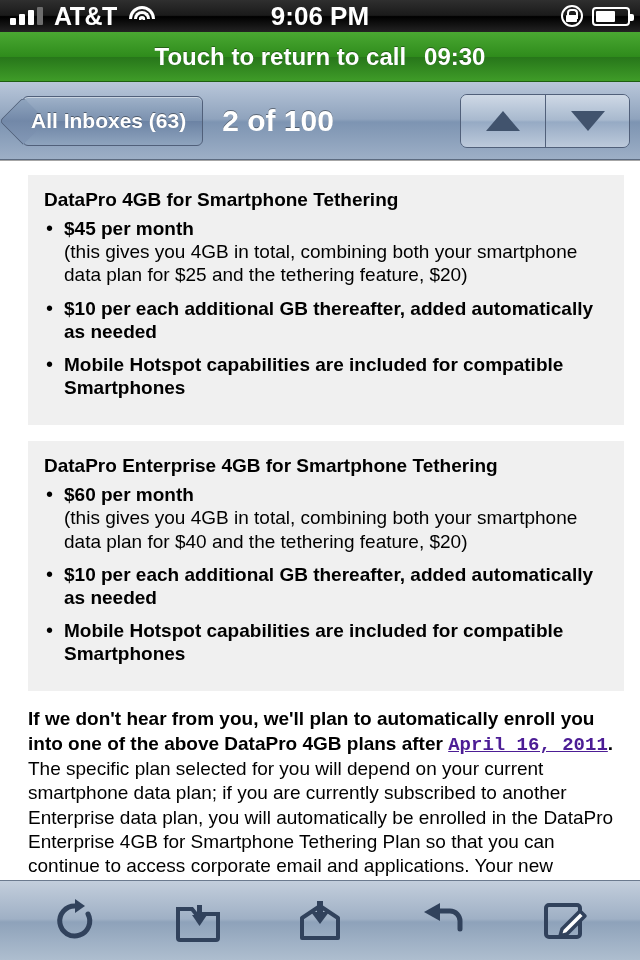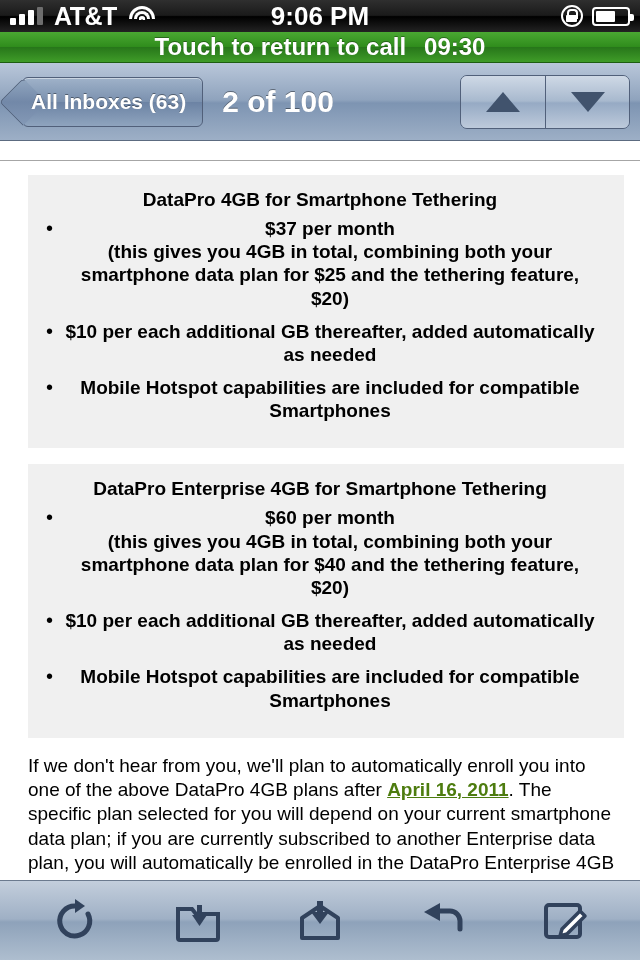--- a/index.html
+++ b/index.html
@@ -66,21 +66,21 @@
     position: relative; padding: 2px;
   }
   .battery::after {
     content: ""; position: absolute; right: -6px; top: 5px;
     width: 4px; height: 7px; background: #ffffff; border-radius: 0 2px 2px 0;
   }
   .battery i { display: block; height: 100%; width: 62%; background: #ffffff; border-radius: 1px; }
 
   
   .call-banner {
-    height: 31px;
+    height: 50px;
     background: linear-gradient(to bottom, #4aa832 0%, #2f8c1c 50%, #27761a 51%, #3f9c28 100%);
     color: #ffffff;
     display: flex; align-items: center; justify-content: center;
     font-size: 24px; font-weight: bold;
     text-shadow: 0 -1px 0 rgba(0,0,0,0.35);
     border-bottom: 1px solid #1d5e12;
   }
   .call-banner .timer { margin-left: 18px; }
 
   
@@ -141,40 +141,39 @@
     background: #ffffff;
     border-top: 1px solid #a6a6a6;
   }
   .message-inner { padding: 14px 16px 10px 28px; }
   .intro-line { font-size: 19px; color: #000; margin-bottom: 14px; }
 
   .plan-box {
     background: #f0f0f0;
     padding: 14px 28px 16px 16px;
     margin-bottom: 16px;
-    text-align: center;
   }
   .plan-title { font-size: 19px; font-weight: bold; color: #000; margin-bottom: 4px; }
   .plan-desc { font-size: 19px; color: #000; line-height: 1.25; margin-bottom: 8px; }
   ul.plan-list { list-style: none; margin: 6px 0 0 0; padding: 0; }
   ul.plan-list li {
     position: relative; padding-left: 20px; margin-bottom: 10px;
     font-size: 19px; line-height: 1.22; color: #000;
   }
   ul.plan-list li::before {
     content: "\2022"; position: absolute; left: 2px; top: -1px; font-size: 20px;
   }
   ul.plan-list li b { font-weight: bold; }
-  ul.plan-list li .sub { font-weight: bold; display: block; }
+  ul.plan-list li .sub { font-weight: normal; display: block; }
 
   .closing {
     font-size: 19px; line-height: 1.28; color: #000; padding-right: 6px;
   }
-  .closing b { font-weight: normal; }
-  .closing a { color: #4d7c0f; text-decoration: underline; font-weight: bold; }
+  .closing b { font-weight: bold; }
+  .closing a { color: #4c1d95; text-decoration: underline; font-weight: bold; font-family: Liberation Mono, monospace; }
 
   
   .toolbar {
     position: absolute; bottom: 0; left: 0; right: 0; height: 80px;
     background: linear-gradient(to bottom, #c3cedc 0%, #9fb0c5 48%, #8ea2ba 52%, #aebecf 100%);
     border-top: 1px solid #6b7a8e;
     display: flex; align-items: center; justify-content: space-around;
     padding: 0 14px;
   }
   .tb-btn {
@@ -231,21 +230,21 @@
 </div>
 
 <div class="message-scroll">
   <div class="message-inner">
 
 
     <div class="plan-box">
       <div class="plan-title">DataPro 4GB for Smartphone Tethering</div>
       <ul class="plan-list">
         <li>
-          <b>$37 per month</b>
+          <b>$45 per month</b>
           <span class="sub">(this gives you 4GB in total, combining both your smartphone data plan for $25 and the tethering feature, $20)</span>
         </li>
         <li>
           <b>$10 per each additional GB thereafter, added automatically as needed</b>
         </li>
         <li>
           <b>Mobile Hotspot capabilities are included for compatible Smartphones</b>
         </li>
       </ul>
     </div>

